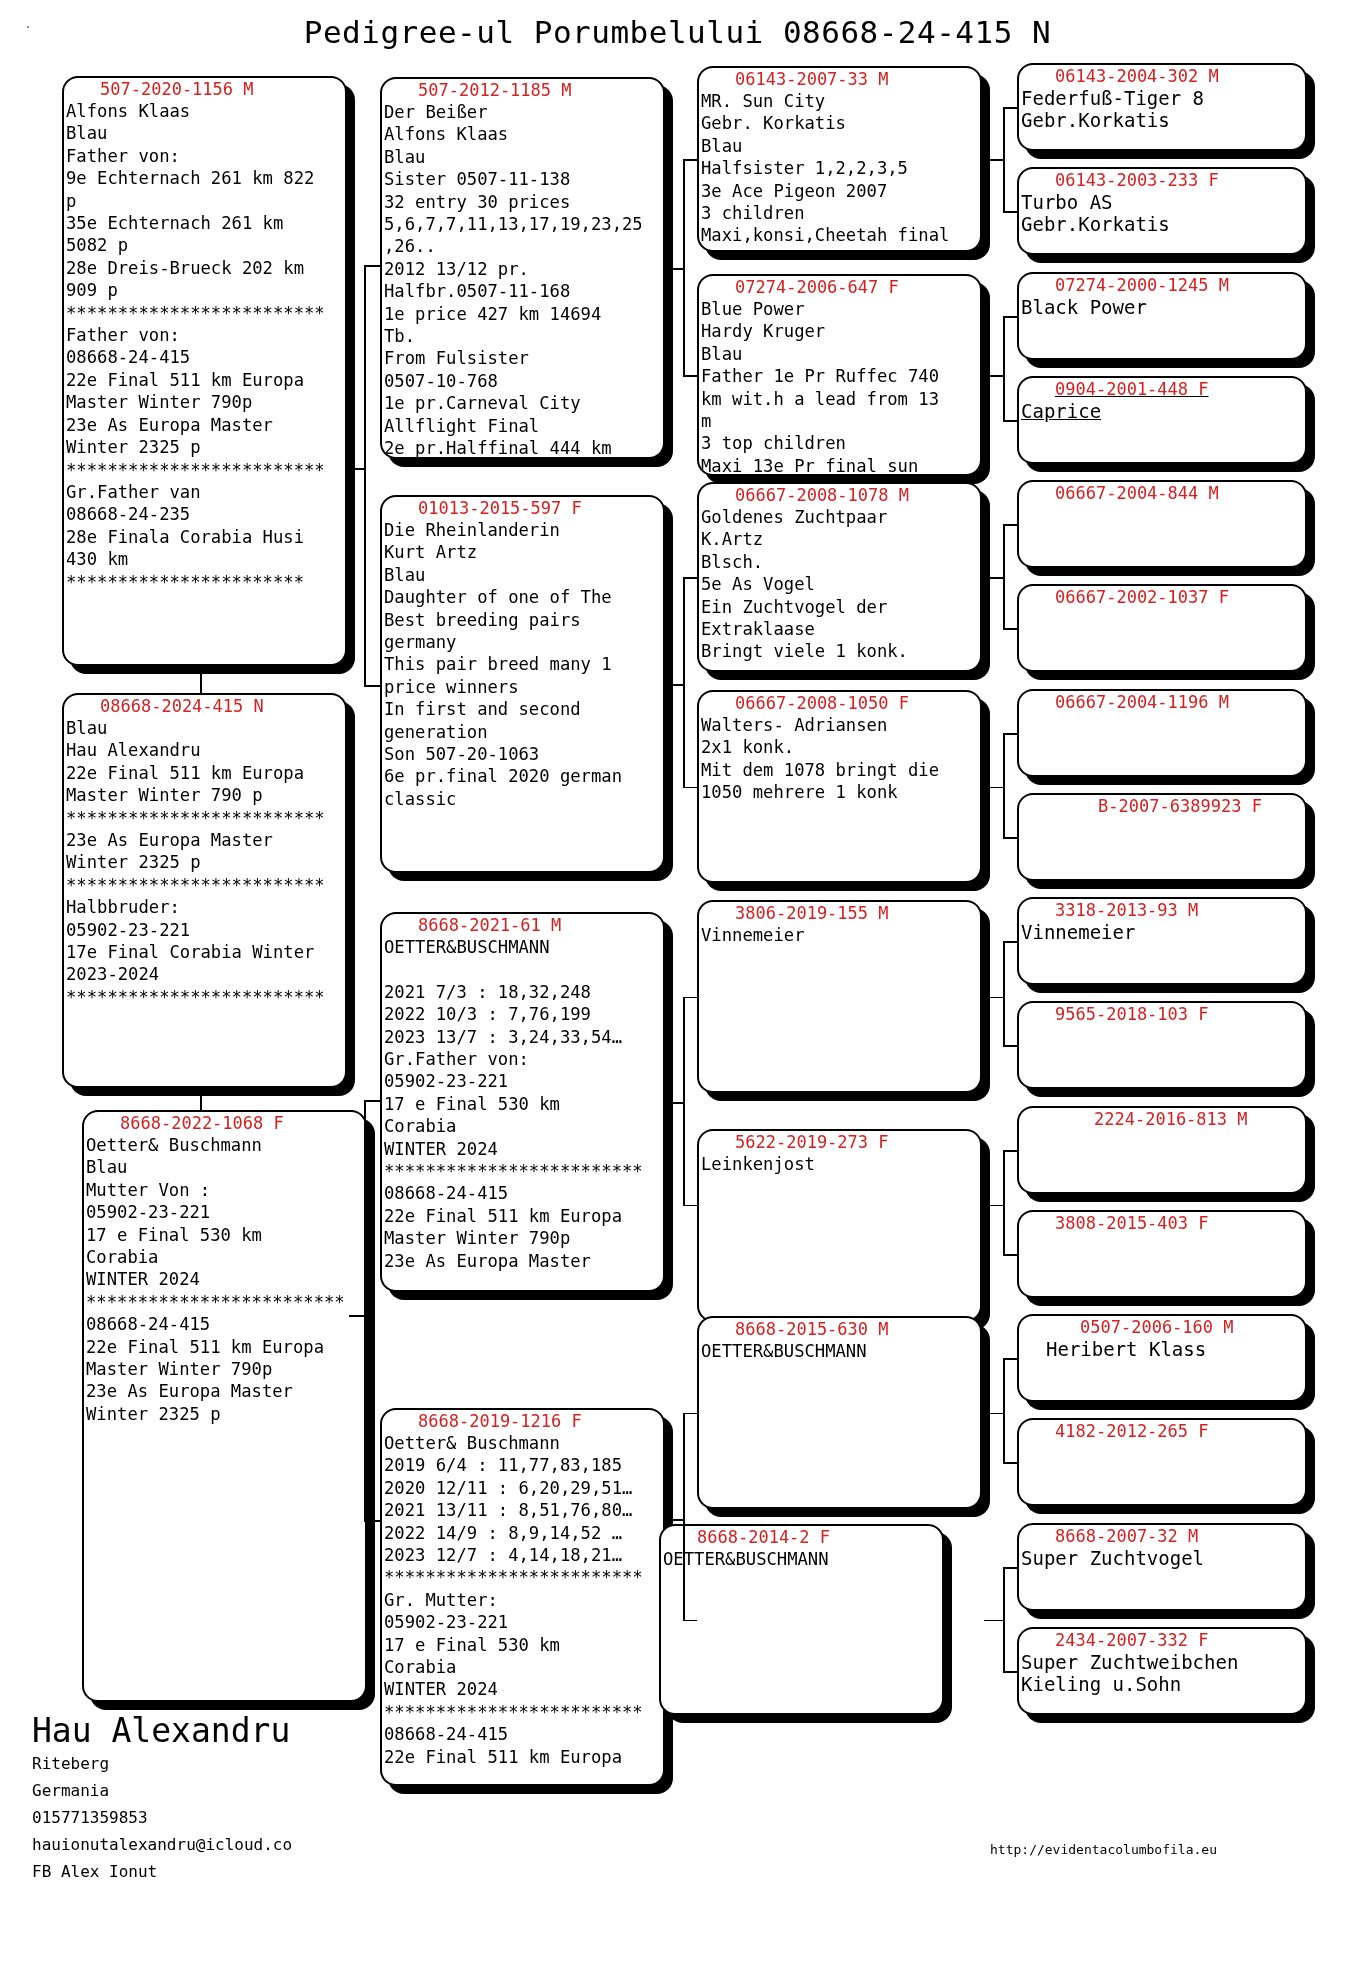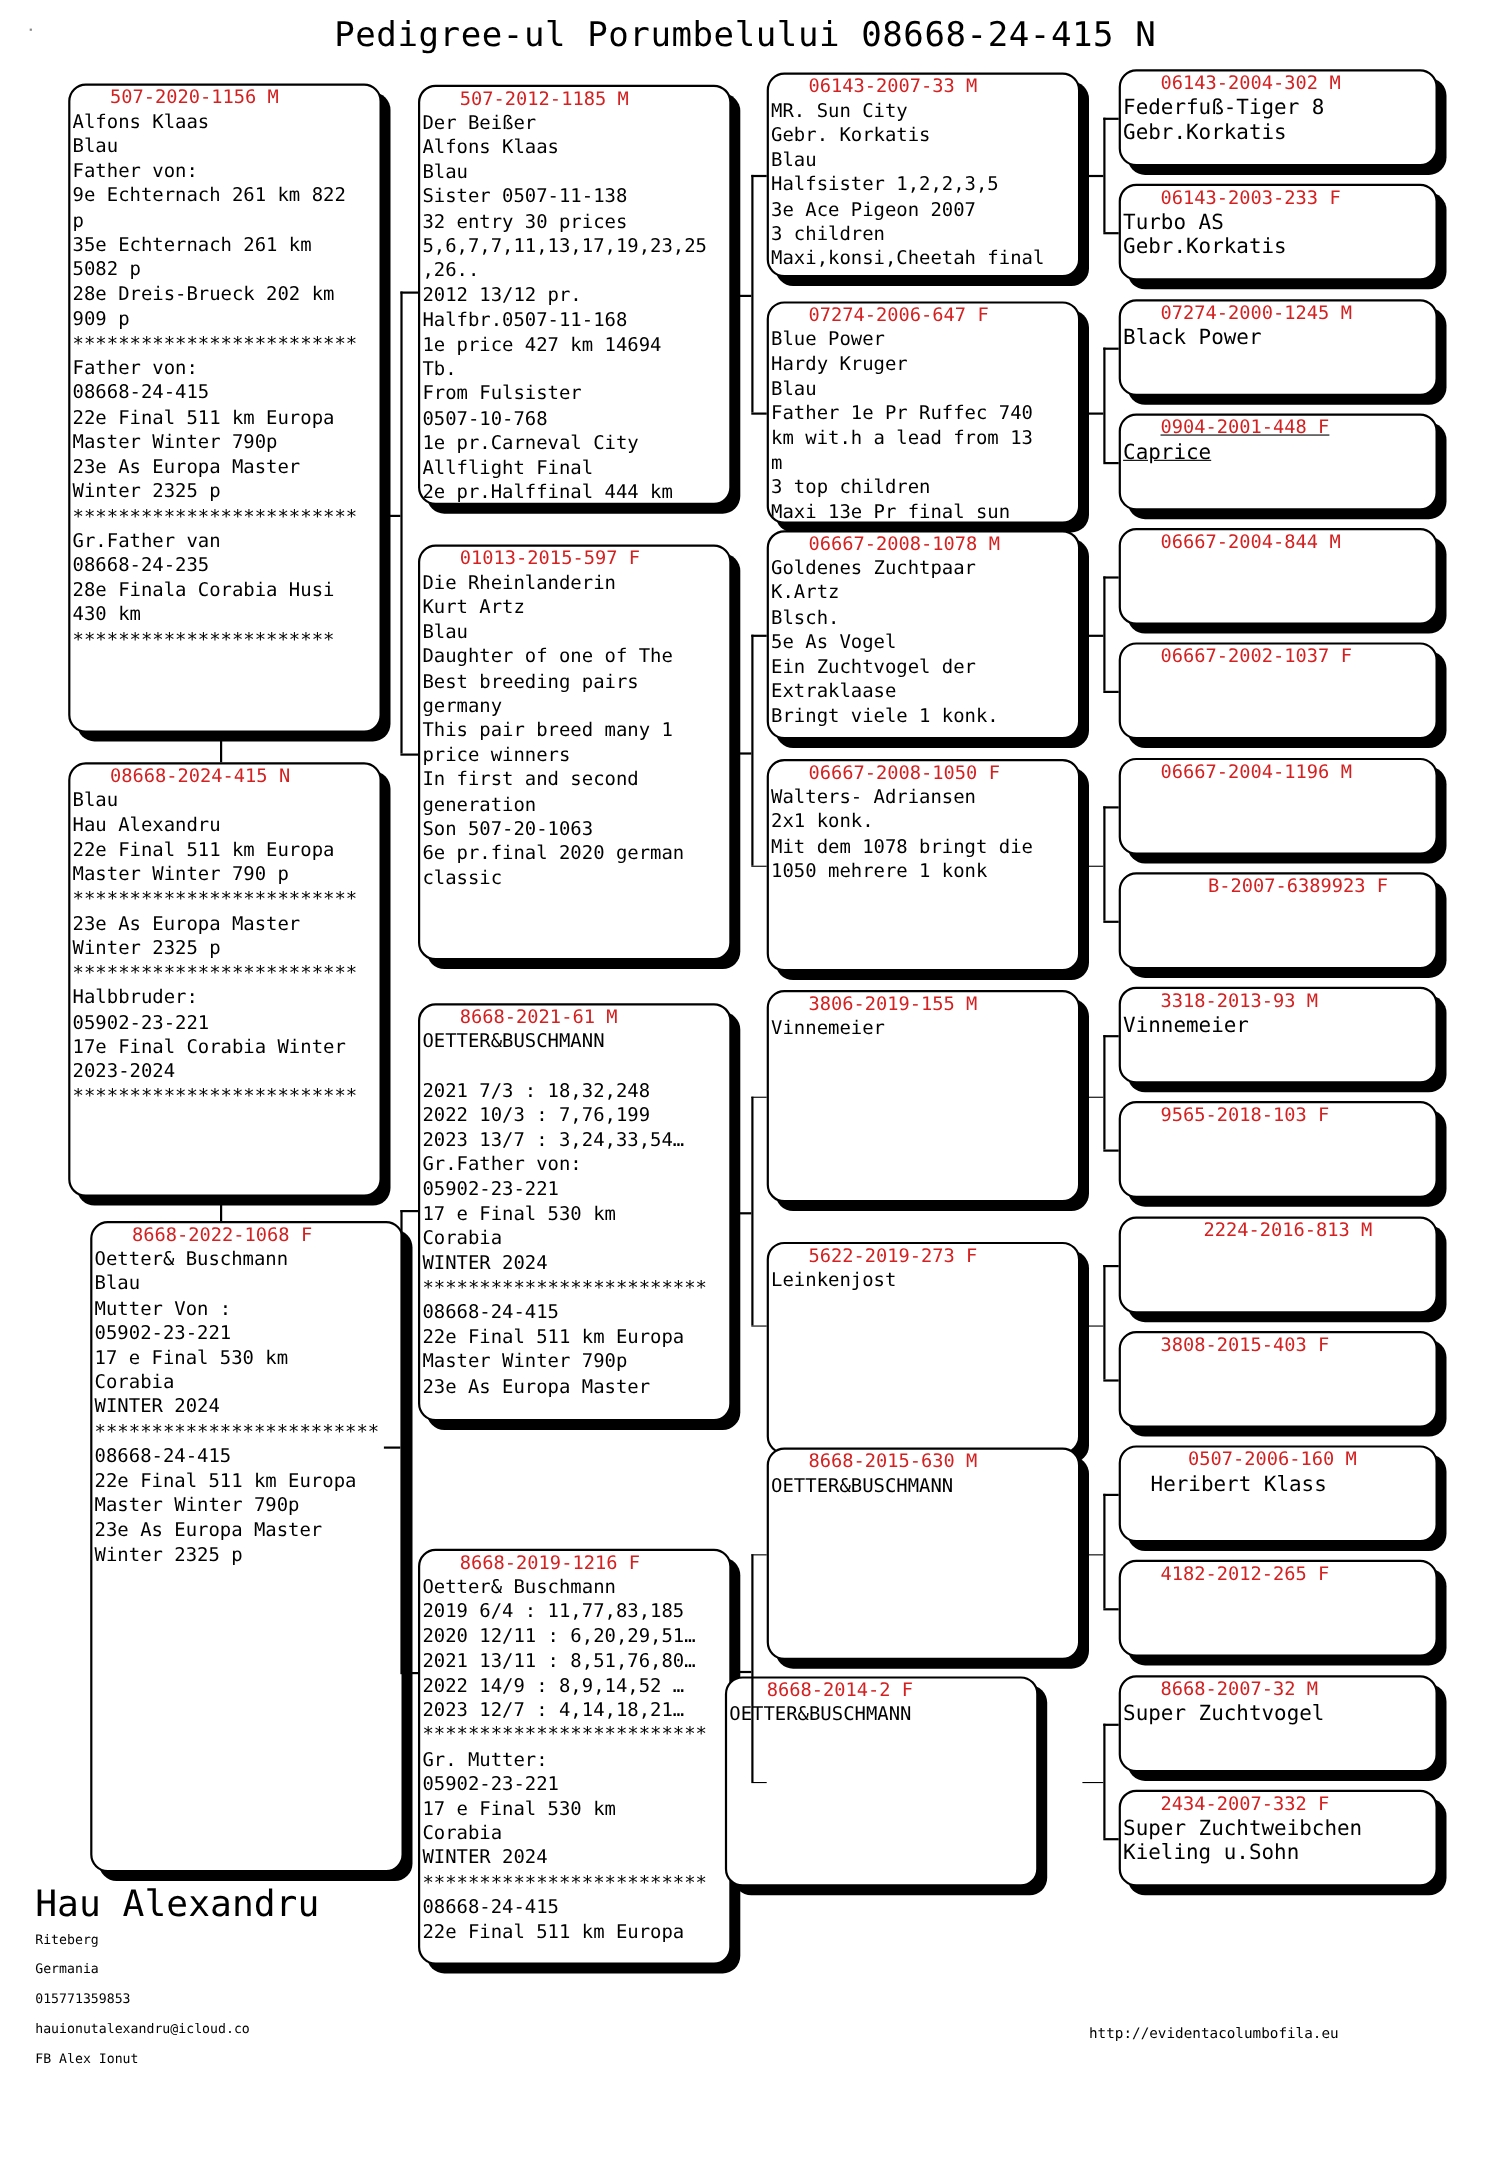--- a/index.html
+++ b/index.html
@@ -13,21 +13,21 @@
   .card .ring { color: #d42020; font-size: 17px; line-height: 21px; padding-left: 36px;
                 white-space: nowrap; margin-top: 1px; }
   .card .line { font-size: 17.2px; line-height: 22.4px; padding-left: 2px; white-space: nowrap; }
   .c4 .ring { padding-left: 36px; font-size: 17px; }
   .c4 .line { font-size: 19px; }
   .hline, .vline { position: absolute; background: #000; }
   .hline { height: 1.5px; }
   .vline { width: 1.5px; }
   .owner { position: absolute; left: 32px; top: 1712px; }
   .owner .name { font-size: 33px; line-height: 38px; }
-  .owner .info { font-size: 12px; line-height: 27px; }
+  .owner .info { font-size: 16px; line-height: 27px; }
   .url { position: absolute; left: 990px; top: 1842px; font-size: 13px; }
 </style>
 </head>
 <body>
 
 <div class="dot"></div>
 <div class="title">Pedigree-ul Porumbelului 08668-24-415 N</div>
 
 <div id="tree">
     <div class="card " style="left: 62px; top: 76px; width: 285px; height: 590px;">

